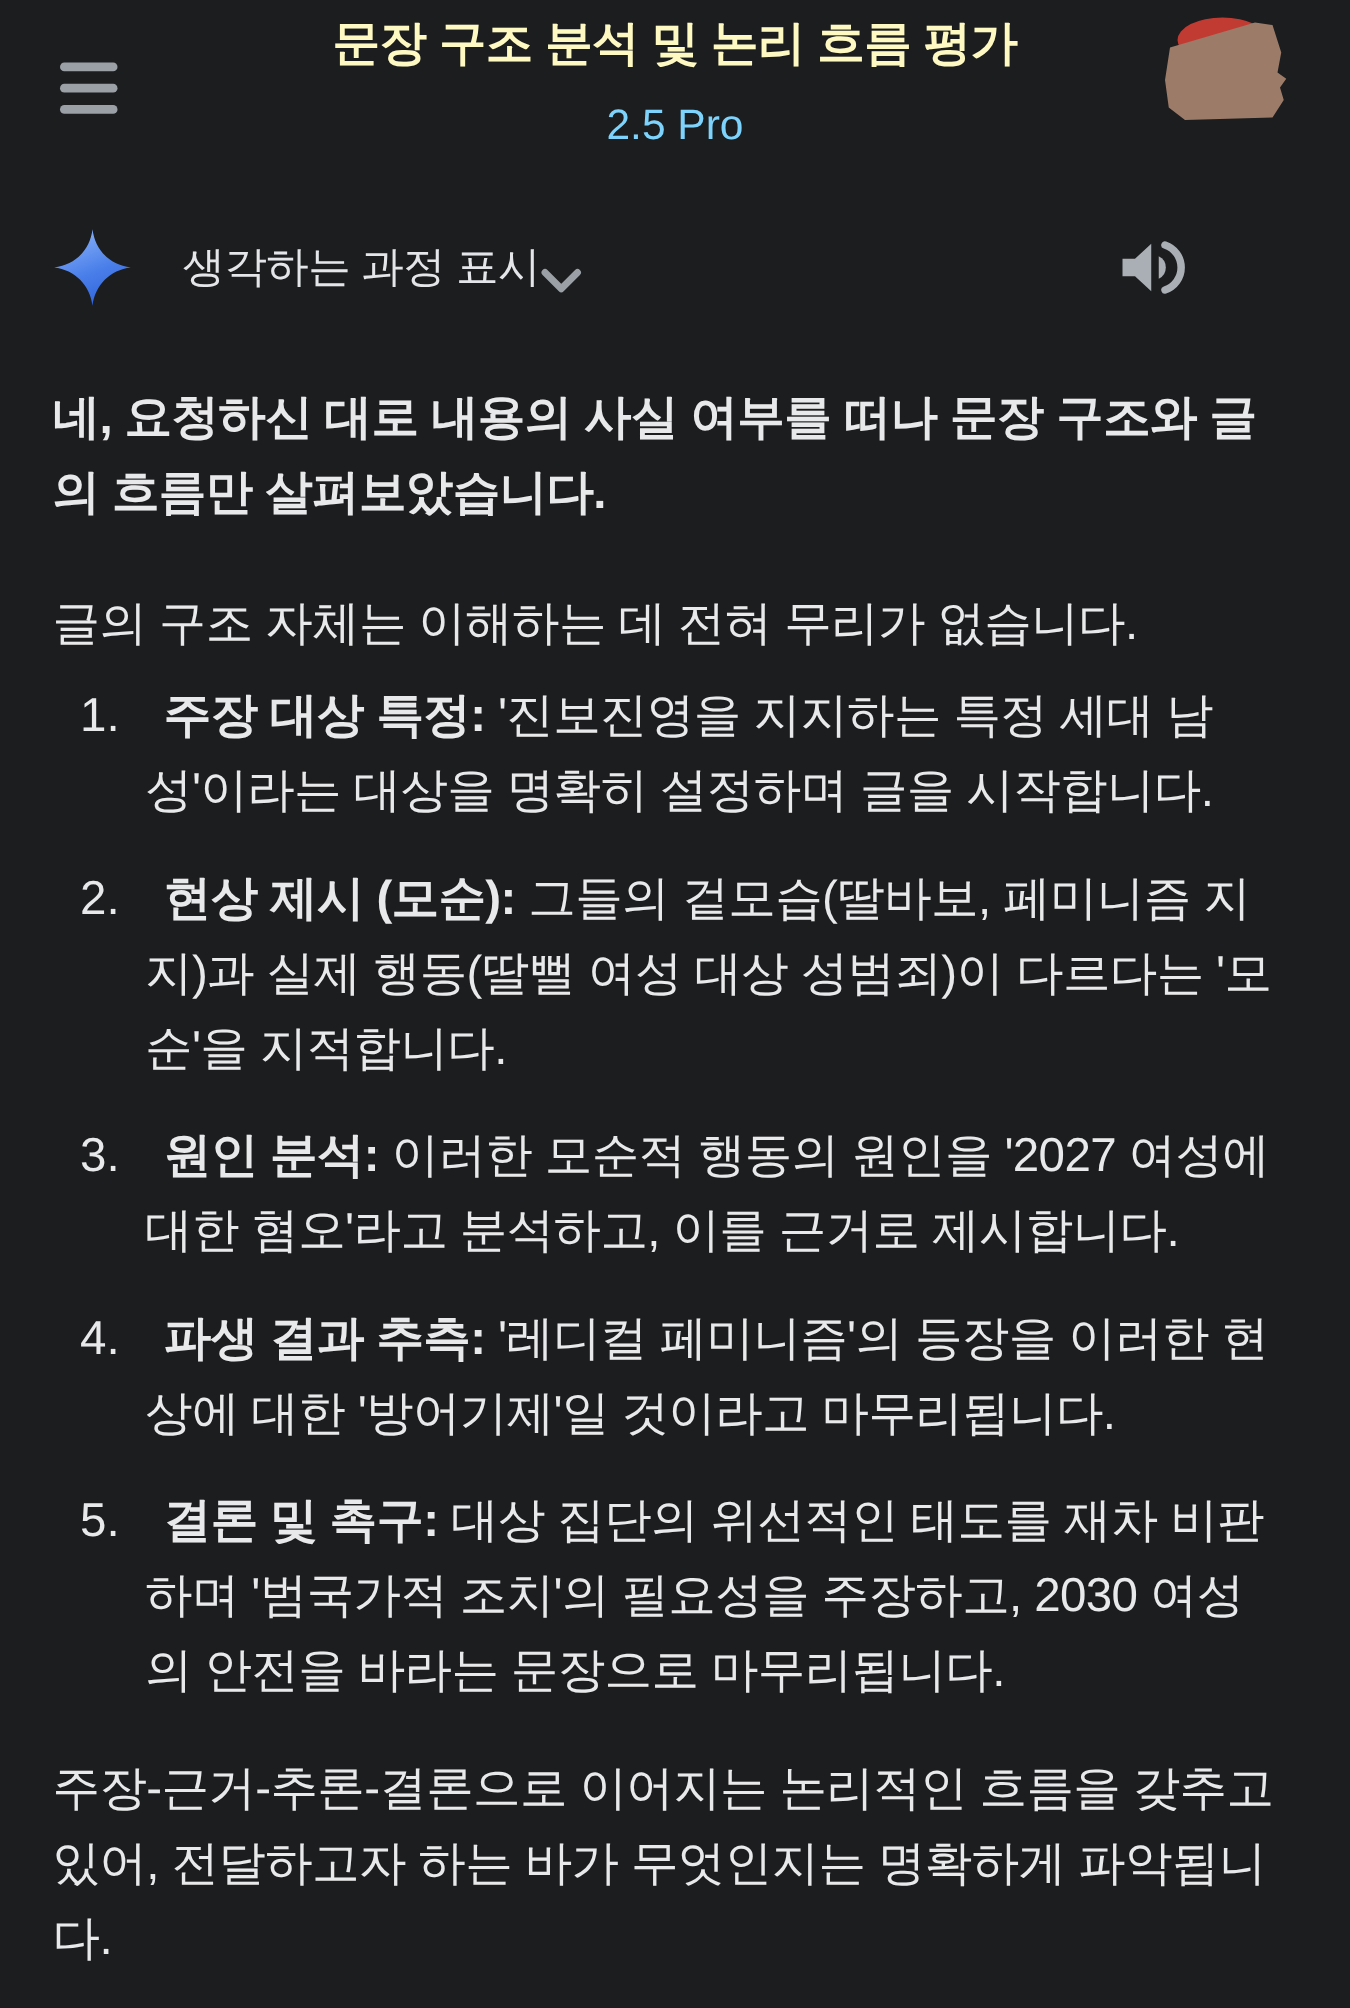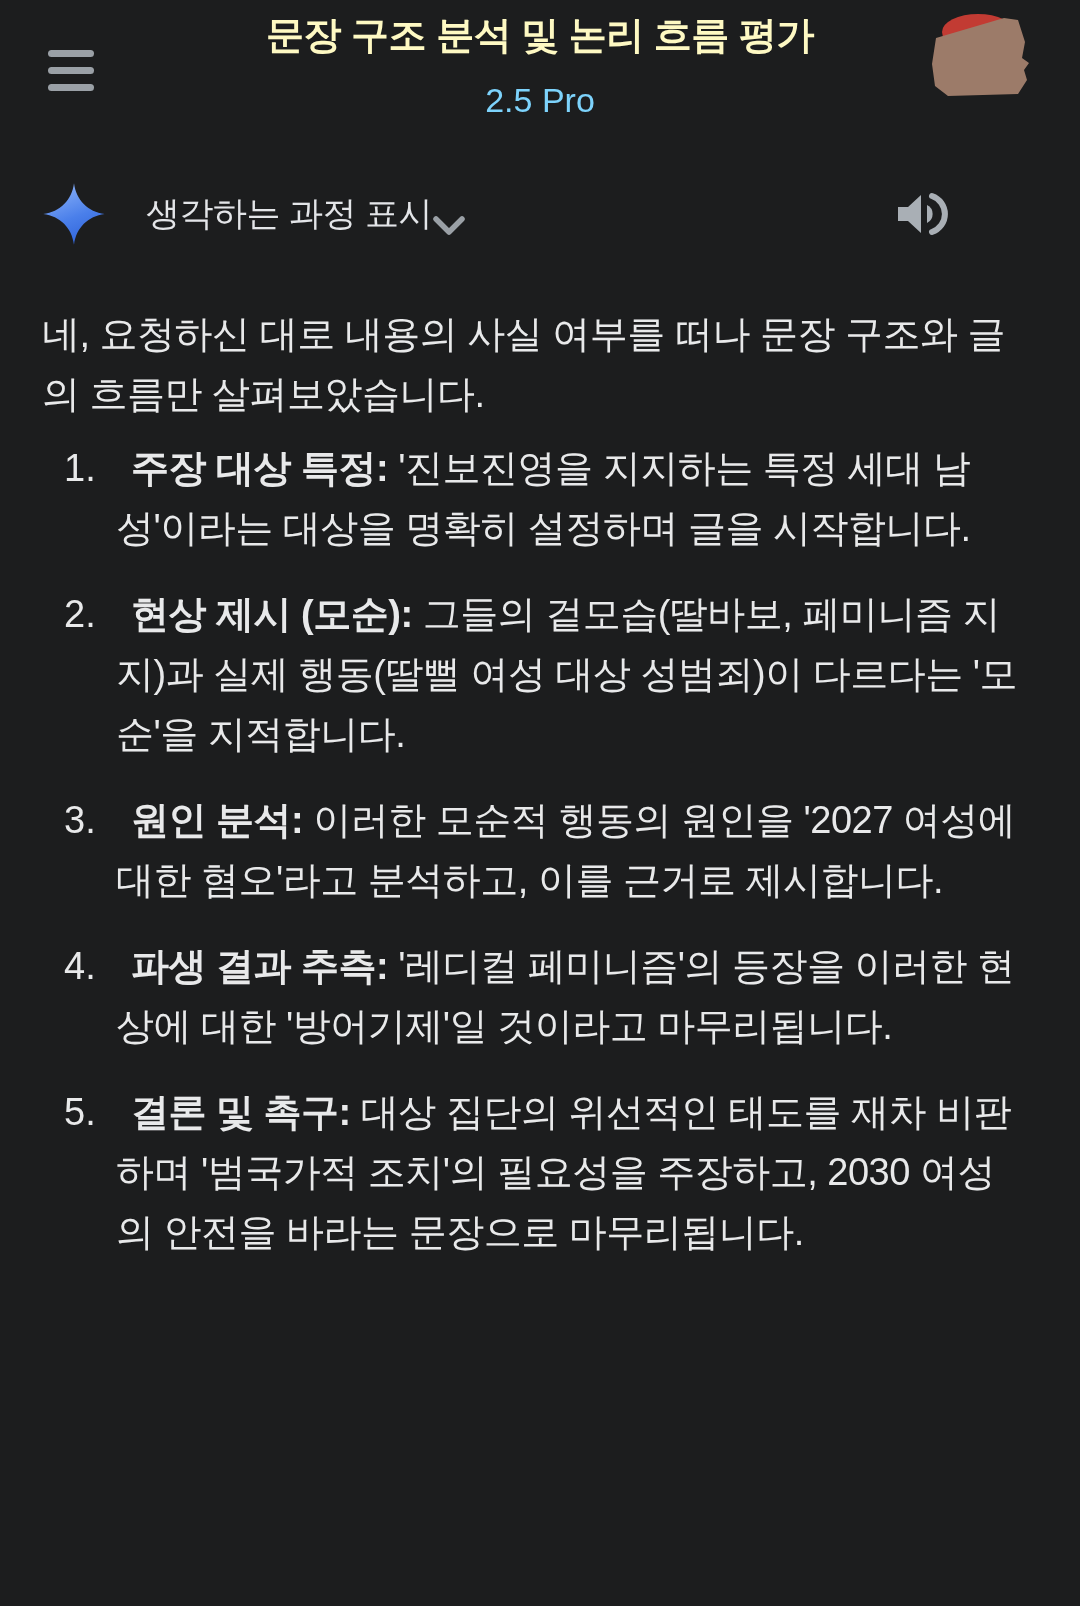--- a/index.html
+++ b/index.html
@@ -45,21 +45,21 @@
     font-size:34px;color:#e3e5e8;letter-spacing:-0.5px;
   }
   .chev{width:34px;height:22px;display:inline-block;margin-top:6px;}
   .speaker-btn{
     background:none;border:none;cursor:pointer;padding:0;
     margin-left:auto;margin-right:90px;width:52px;height:48px;
   }
   
   main{padding:0 48px 0 42px;}
   main p{margin:0;font-size:38px;line-height:60px;letter-spacing:-0.5px;}
-  .p-intro{margin-top:58px;}
+  .p-intro{margin-top:58px;font-weight:bold;}
   .p-lead{margin-top:45px;}
   .olist{margin-top:14px;}
   .li{display:flex;margin-bottom:26px;}
   .num{
     flex:0 0 52px;padding-left:22px;box-sizing:content-box;
     font-size:38px;line-height:60px;
   }
   .li-text{flex:1;font-size:38px;line-height:60px;letter-spacing:-0.5px;}
   .li-text b{font-weight:700;margin-left:15px;}
   .p-outro{margin-top:34px;}
@@ -110,20 +110,21 @@
     <svg viewBox="0 0 52 48" width="52" height="48">
       <path d="M2 17 h10 l13 -12 v38 l-13 -12 h-10 z" fill="#a9afb5"></path>
       <path d="M31 15 a10 10 0 0 1 0 18 z" fill="#a9afb5"></path>
       <path d="M36 6 a19 19 0 0 1 0 36" fill="none" stroke="#a9afb5" stroke-width="6" stroke-linecap="round"></path>
     </svg>
   </button>
 </div>
 
 <main>
   <p class="p-intro">네, 요청하신 대로 내용의 사실 여부를 떠나 문장 구조와 글의 흐름만 살펴보았습니다.</p>
+  <p class="p-lead">글의 구조 자체는 이해하는 데 전혀 무리가 없습니다.</p>
 
   <div class="olist">
     <div class="li">
       <span class="num">1.</span>
       <span class="li-text"><b>주장 대상 특정:</b><span> '진보진영을 지지하는 특정 세대 남성'이라는 대상을 명확히 설정하며 글을 시작합니다.</span></span>
     </div>
     <div class="li">
       <span class="num">2.</span>
       <span class="li-text"><b>현상 제시 (모순):</b><span> 그들의 겉모습(딸바보, 페미니즘 지지)과 실제 행동(딸뻘 여성 대상 성범죄)이 다르다는 '모순'을 지적합니다.</span></span>
     </div>
@@ -134,13 +135,14 @@
     <div class="li">
       <span class="num">4.</span>
       <span class="li-text"><b>파생 결과 추측:</b><span> '레디컬 페미니즘'의 등장을 이러한 현상에 대한 '방어기제'일 것이라고 마무리됩니다.</span></span>
     </div>
     <div class="li">
       <span class="num">5.</span>
       <span class="li-text"><b>결론 및 촉구:</b><span> 대상 집단의 위선적인 태도를 재차 비판하며 '범국가적 조치'의 필요성을 주장하고, 2030 여성의 안전을 바라는 문장으로 마무리됩니다.</span></span>
     </div>
   </div>
 
+  <p class="p-outro">주장-근거-추론-결론으로 이어지는 논리적인 흐름을 갖추고 있어, 전달하고자 하는 바가 무엇인지는 명확하게 파악됩니다.</p>
 </main>
 
 </body></html>

